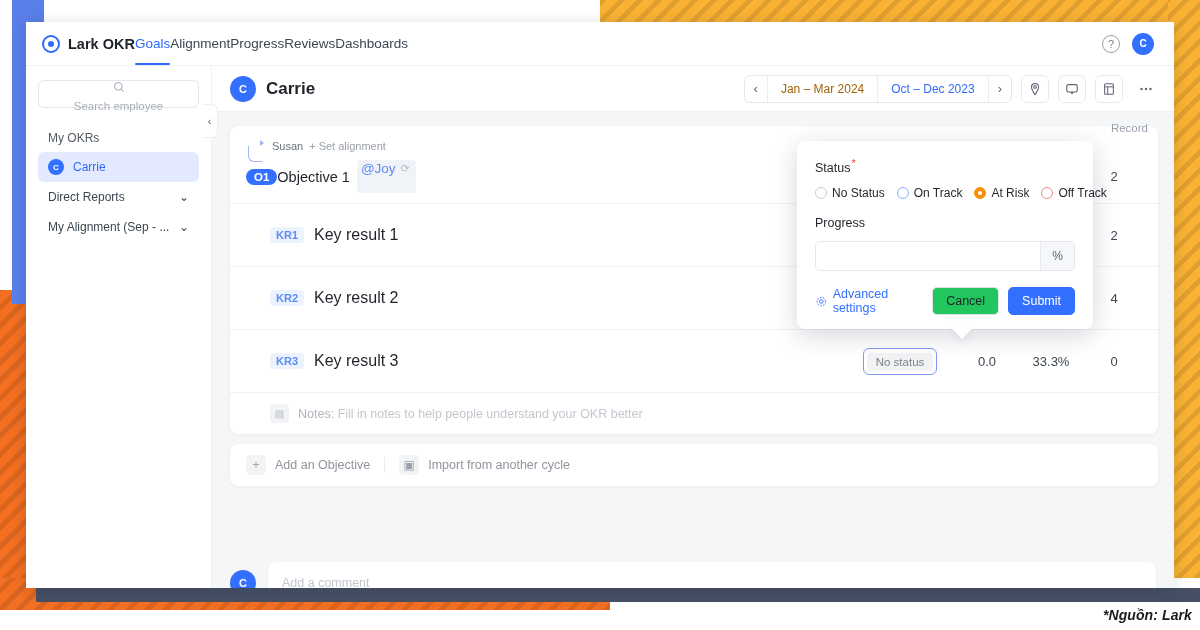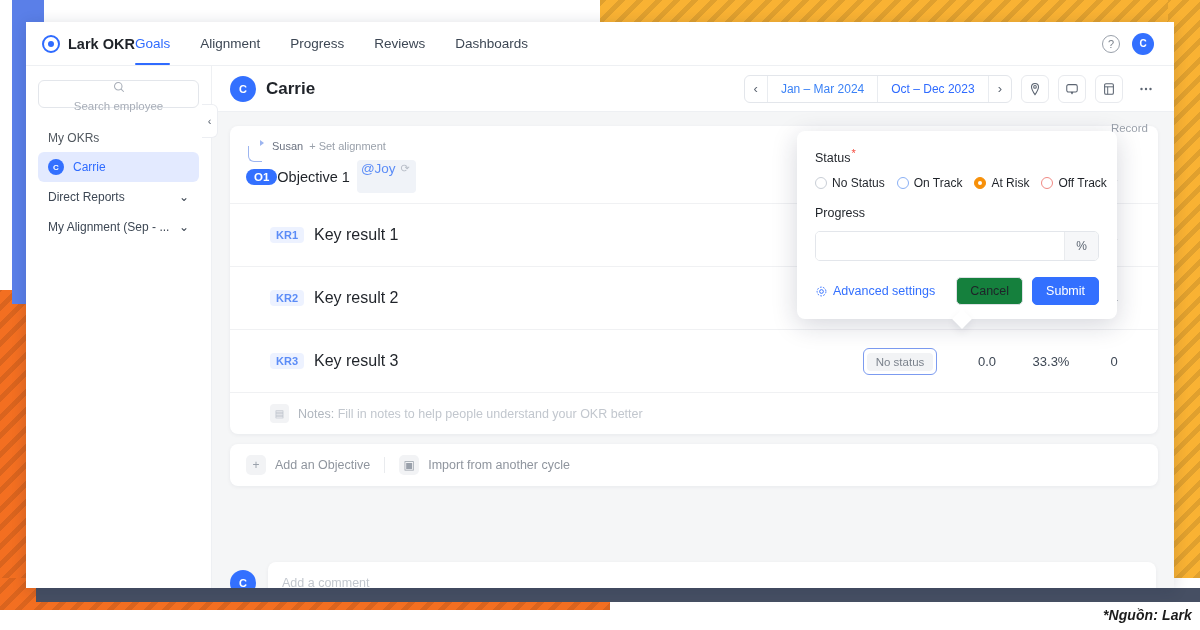--- a/index.html
+++ b/index.html
@@ -62,21 +62,21 @@
     height: 44px; display: flex; align-items: center; padding: 0 20px 0 16px;
     background: #fff; border-bottom: 1px solid #eef0f3; position: relative;
   }
   .brand { display: flex; align-items: center; gap: 8px; }
   .brand-mark {
     width: 18px; height: 18px; border-radius: 50%;
     border: 2.5px solid #2f6bff; display: flex; align-items: center; justify-content: center;
   }
   .brand-mark i { width: 6px; height: 6px; border-radius: 50%; background: #2f6bff; display:block; }
   .brand-text { font-size: 14.5px; font-weight: 700; color: #1f2329; }
-  .navlinks { display: flex; align-items: center; gap: 30px; height: 100%; }
+  .navlinks { display: flex; align-items: center; height: 100%; }
   .navlink {
     font-size: 13.5px; color: #3d4754; height: 100%;
     display: flex; align-items: center; position: relative; cursor: pointer;
   }
   .navlink.active { color: #2f6bff; font-weight: 500; }
   .navlink.active::after {
     content: ""; position: absolute; left: 0; right: 0; bottom: 0;
     height: 2.5px; background: #2f6bff; border-radius: 2px;
   }
   .topright { margin-left: auto; display: flex; align-items: center; gap: 12px; }
@@ -131,21 +131,21 @@
     padding: 0 14px 0 18px; border-bottom: 1px solid #eef0f3;
   }
   .page-title { font-size: 17px; font-weight: 600; color: #1f2329; margin-left: 10px; }
   .head-tools { margin-left: auto; display: flex; align-items: center; gap: 0; }
   .seg {
     display: flex; align-items: center; border: 1px solid #e3e6eb;
     border-radius: 6px; height: 28px; overflow: hidden; background:#fff;
   }
   .seg-btn {
     height: 100%; display: flex; align-items: center; justify-content: center;
-    padding: 0 9px; font-size: 12px; color: #3b82f6; cursor: pointer;
+    padding: 0 9px; font-size: 12px; color: #a16207; cursor: pointer;
   }
   .seg-btn + .seg-btn { border-left: 1px solid #e9ecf0; }
   .seg-btn.wide { padding: 0 13px; }
   .seg-btn.blue { color: #2f6bff; }
   .seg-arrow { color: #5b6471; font-size: 13px; }
   .icon-btn {
     width: 28px; height: 28px; margin-left: 9px;
     border: 1px solid #e8eaee; border-radius: 6px; background: #fff;
     display: flex; align-items: center; justify-content: center; cursor: pointer;
     color: #5b6471;
@@ -248,21 +248,21 @@
   .comment-row { display: flex; align-items: center; gap: 12px; margin-top: 76px; padding-right: 2px; }
   .comment-box {
     flex: 1; height: 42px; background: #fff; border-radius: 8px;
     display: flex; align-items: center; padding: 0 14px;
     box-shadow: 0 1px 4px rgba(20,30,60,.05);
   }
   .comment-box span { font-size: 12.5px; color: #c2c7ce; }
 
   
   .popover {
-    position: absolute; left: 797px; top: 131px; width: 320px;
+    position: absolute; left: 797px; top: 141px; width: 296px;
     background: #fff; border-radius: 8px; padding: 16px 18px 14px 18px;
     box-shadow: 0 6px 26px rgba(20,30,60,.18); z-index: 20;
   }
   .popover::after {
     content: ""; position: absolute; left: 158px; bottom: -7px;
     width: 14px; height: 14px; background: #fff; transform: rotate(45deg);
     box-shadow: 3px 3px 8px rgba(20,30,60,.07);
   }
   .po-label { font-size: 12.5px; color: #1f2329; margin-bottom: 11px; }
   .po-label .req { color: #f5483b; font-size: 11px; vertical-align: super; margin-left: 1px; }
@@ -290,21 +290,21 @@
     display: flex; align-items: center; justify-content: center; font-size: 12px; color: #5b6471;
   }
   .po-foot { display: flex; align-items: center; }
   .adv { display: flex; align-items: center; gap: 5px; font-size: 12.5px; color: #3370ff; cursor: pointer; }
   .po-btns { margin-left: auto; display: flex; gap: 9px; }
   .btn {
     height: 28px; padding: 0 13px; border-radius: 5px; font-size: 12.5px;
     display: flex; align-items: center; justify-content: center; cursor: pointer;
     font-family: "Liberation Sans", sans-serif;
   }
-  .btn.ghost { background: #15803d; border: 1px solid #dde0e5; color: #1f2329; }
+  .btn.ghost { background: #22c55e; border: 1px solid #dde0e5; color: #1f2329; }
   .btn.primary { background: #3370ff; border: 1px solid #3370ff; color: #fff; }
 </style>
 </head>
 <body>
 
 <div id="stage">
 
   <div class="stripe-yellow" id="band-top-right"></div>
   <div class="stripe-yellow" id="band-right"></div>
   <div class="stripe-orange" id="band-left"></div>

